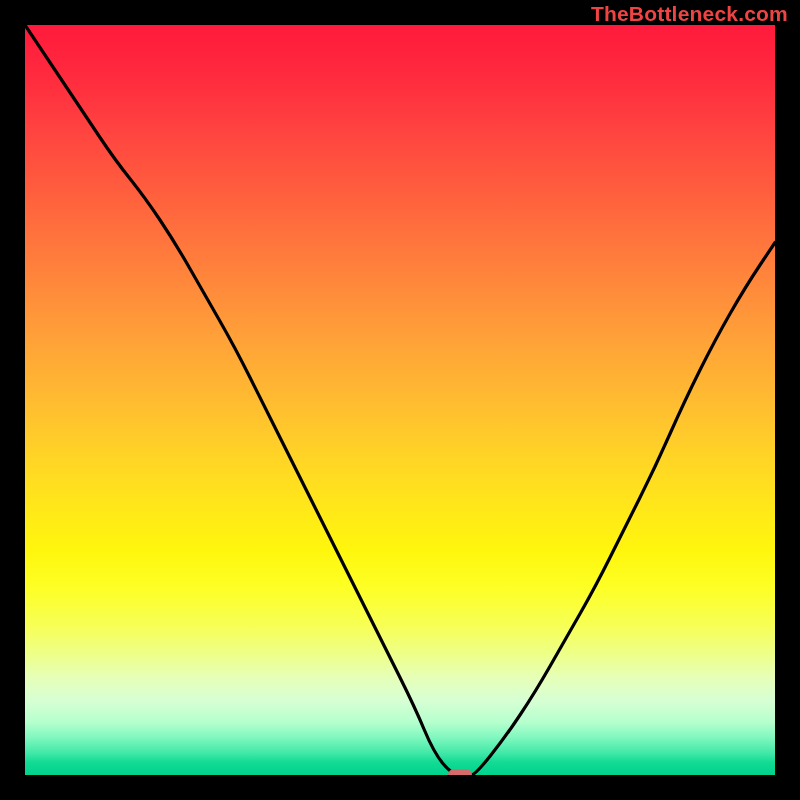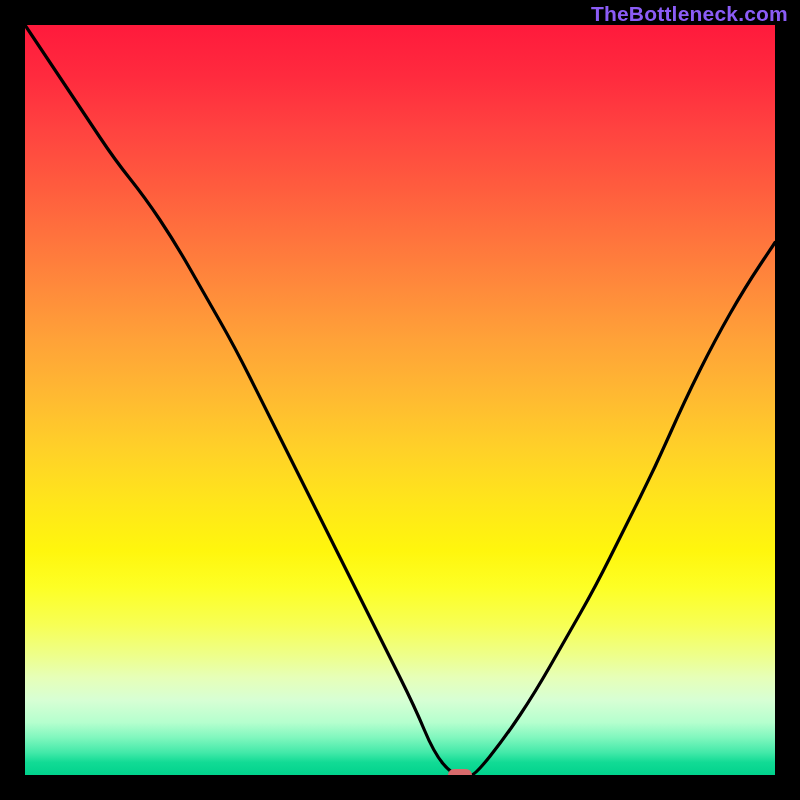--- a/index.html
+++ b/index.html
@@ -14,21 +14,21 @@
   .container {
     position: relative;
     width: 800px;
     height: 800px;
     background: #000;
   }
   .watermark {
     position: absolute;
     top: 2px;
     right: 12px;
-    color: #8b5cf6;
+    color: #ef4444;
     font-size: 21px;
     font-weight: 600;
     letter-spacing: 0.2px;
     z-index: 30;
   }
   .plot-area {
     position: absolute;
     left: 25px;
     top: 25px;
     width: 750px;

